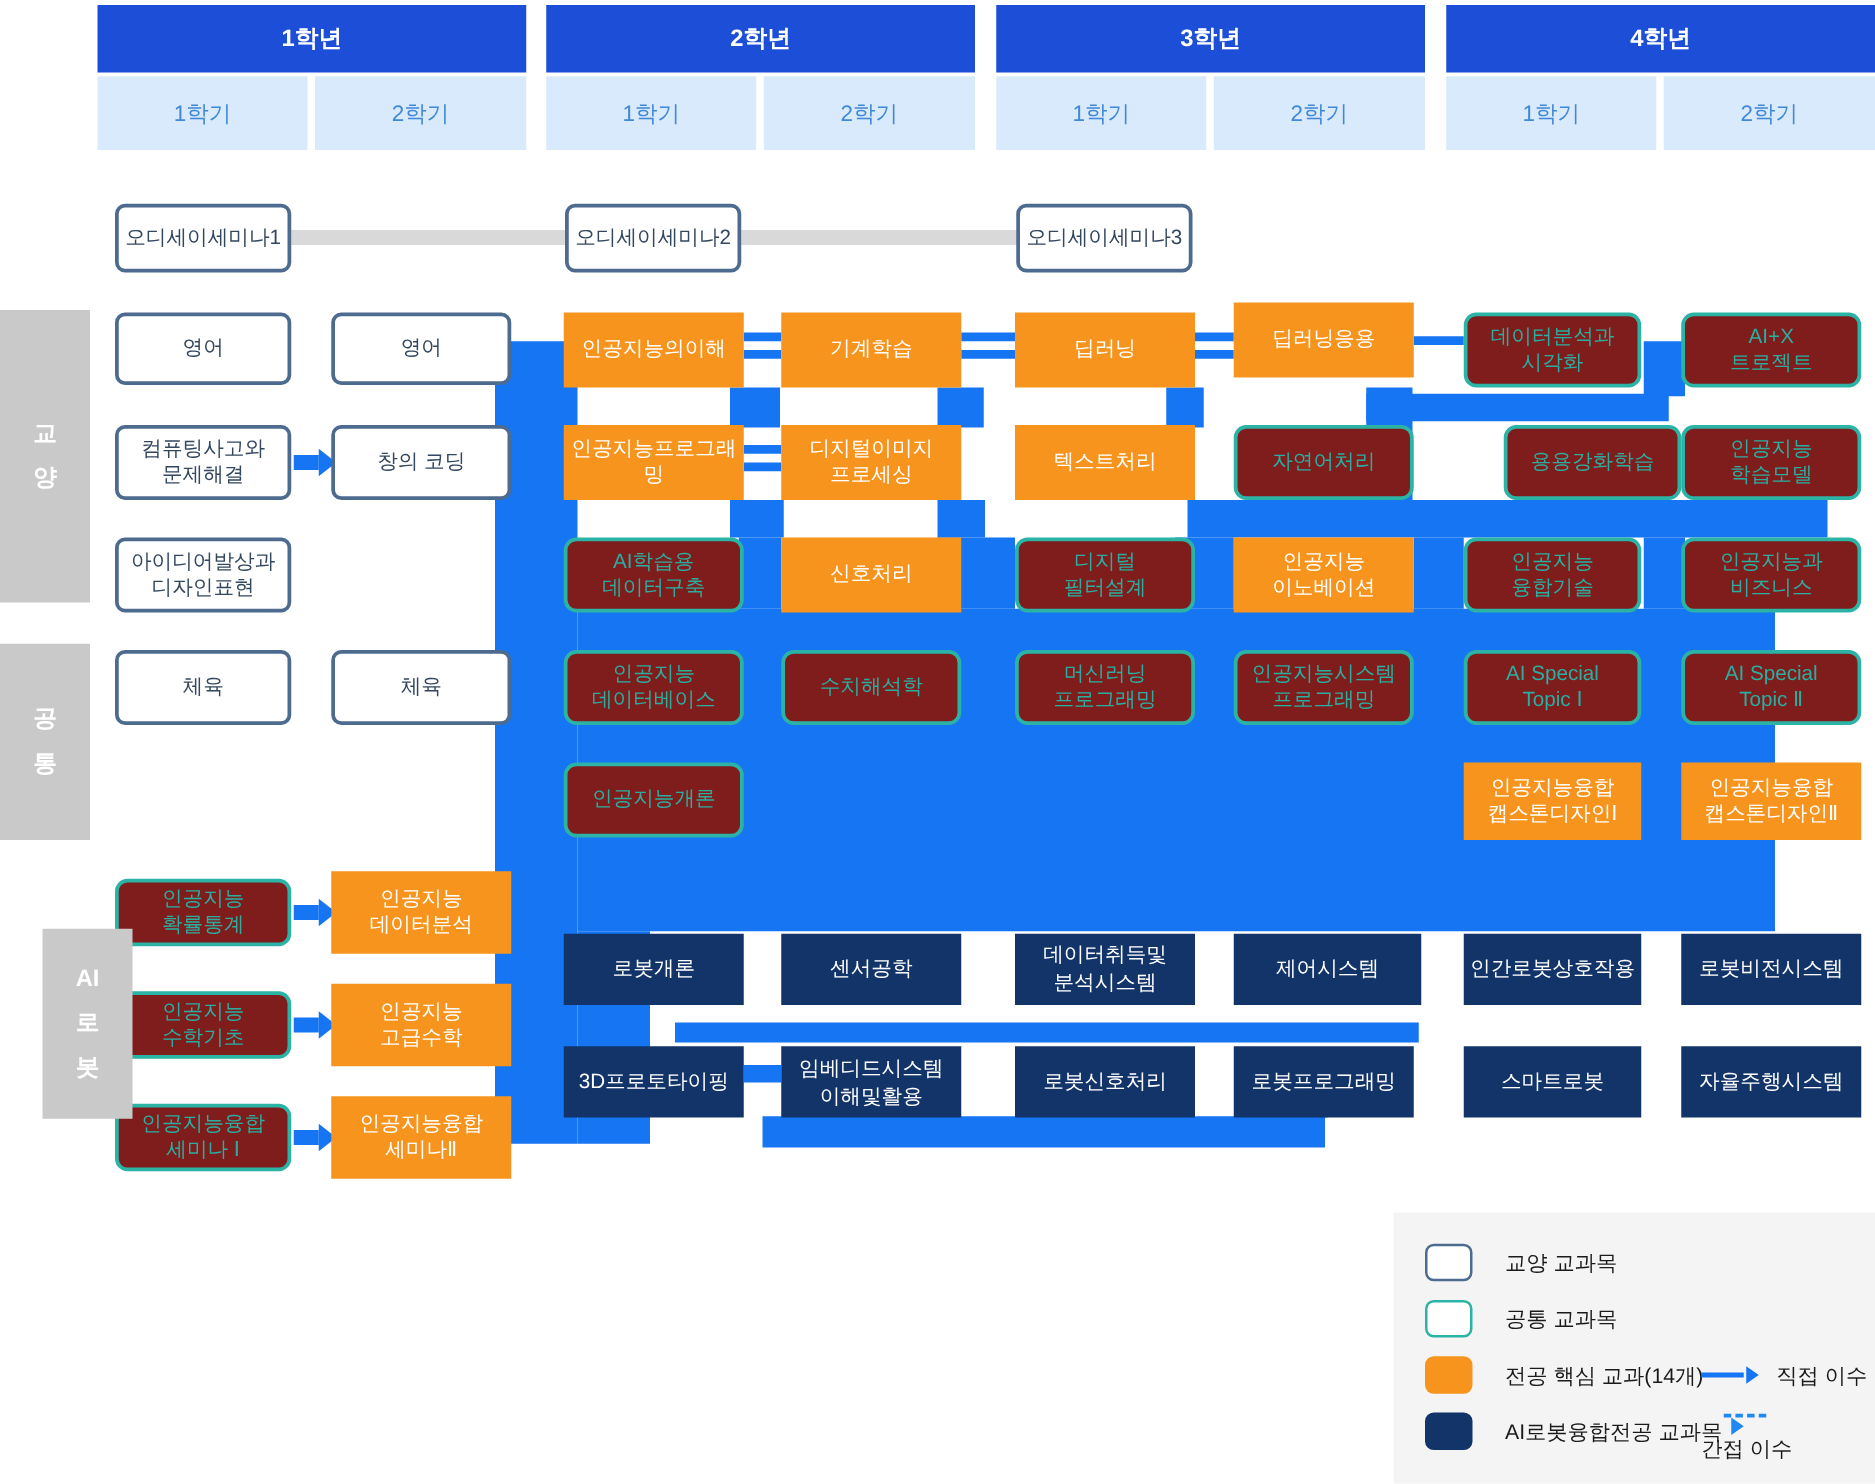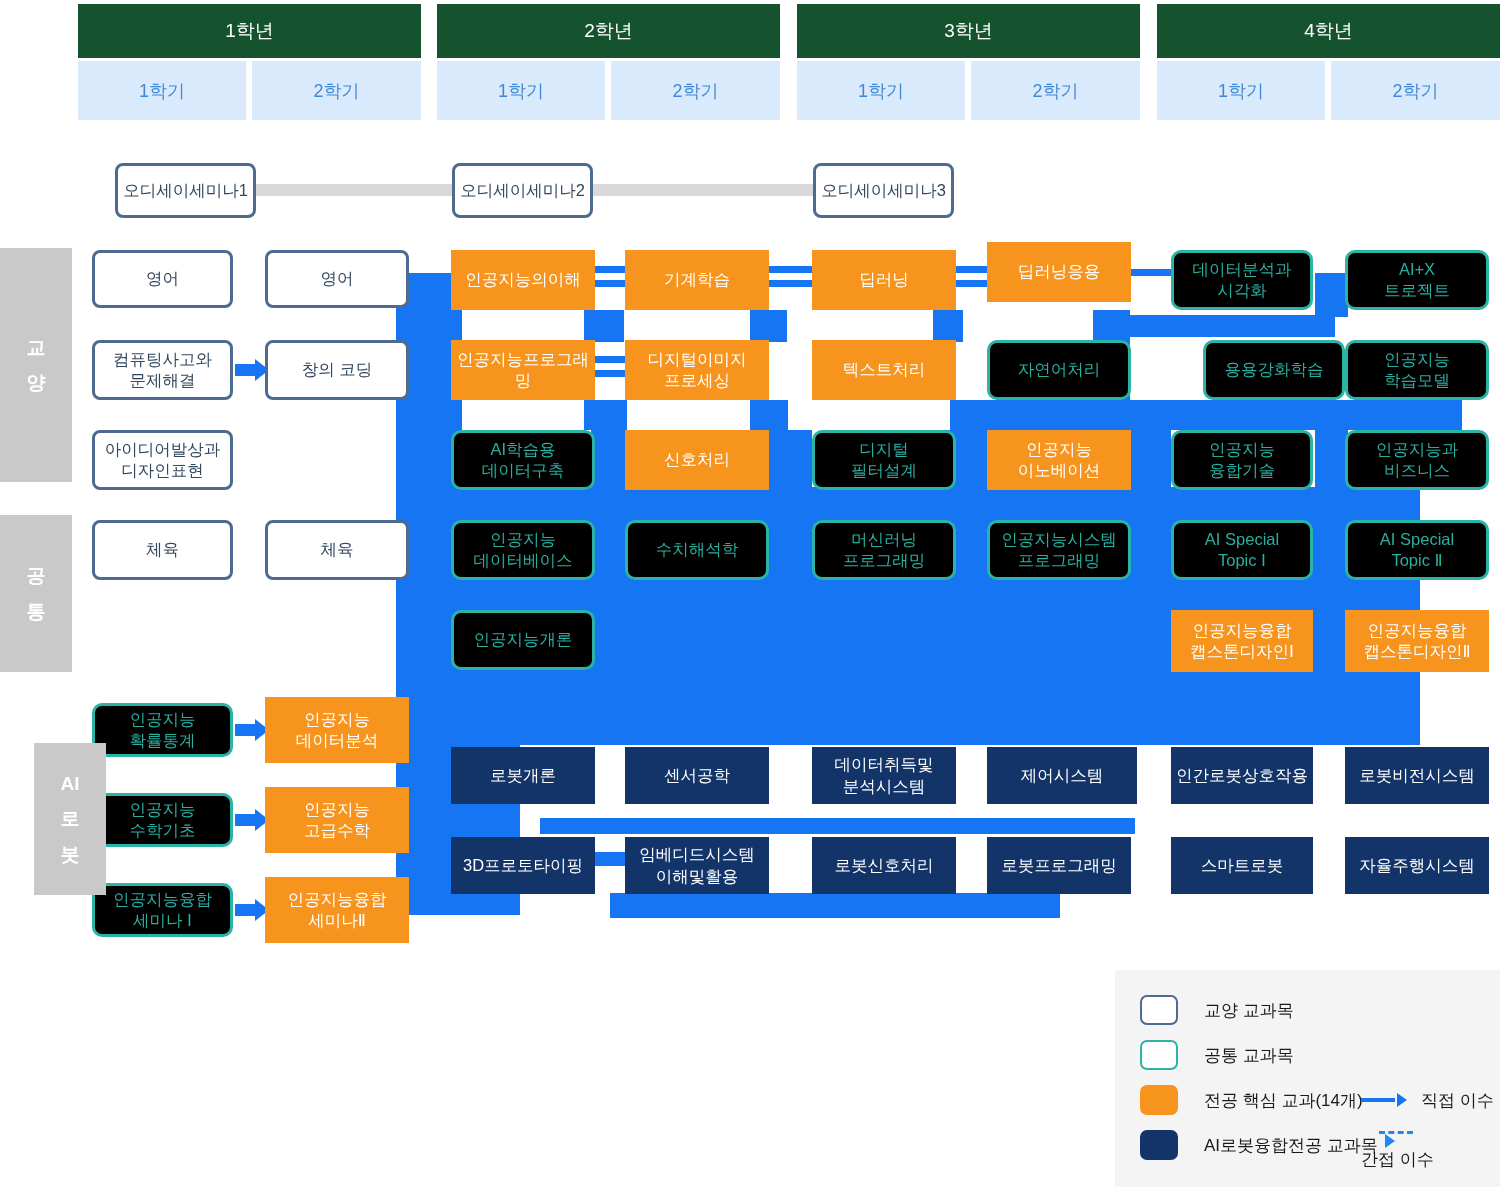--- a/index.html
+++ b/index.html
@@ -1,33 +1,33 @@
 <!DOCTYPE html>
 <html><head>
 <meta charset="utf-8">
 <style>
   html,body{margin:0;padding:0;background:#ffffff;}
   .canvas{position:relative;width:1500px;height:1187px;background:#ffffff;
           font-family:"Liberation Sans",sans-serif;overflow:hidden;}
   
   .year-group{position:absolute;top:4px;width:343px;height:117px;}
-  .year-bar{position:absolute;left:0;top:0;width:343px;height:54px;background:#14532d;
-            color:#fff;font-size:19px;font-weight:normal;display:flex;align-items:center;justify-content:center;}
+  .year-bar{position:absolute;left:0;top:0;width:343px;height:54px;background:#1d4ed8;
+            color:#fff;font-size:19px;font-weight:bold;display:flex;align-items:center;justify-content:center;}
   .sem{position:absolute;top:57px;height:59px;background:#d9eafc;color:#4189d6;font-size:18px;
        display:flex;align-items:center;justify-content:center;}
   .sem.s1{left:0;width:168px;} .sem.s2{left:174px;width:169px;}
   
   .side-band{position:absolute;left:0;width:72px;background:#c9c9c9;color:#ffffff;z-index:3;
              display:flex;align-items:center;justify-content:center;text-align:center;
              font-size:19px;font-weight:bold;white-space:pre-line;line-height:1.85;}
   
   .course{position:absolute;display:flex;align-items:center;justify-content:center;text-align:center;
           white-space:pre-line;font-size:16.5px;line-height:1.3;z-index:2;box-sizing:border-box;}
   .course.ge{background:#fff;border:3px solid #4d6b8f;border-radius:8px;color:#33475f;}
-  .course.common{background:#000000;border:3px solid #2bb3a5;border-radius:10px;color:#2aaea0;}
+  .course.common{background:#7f1d1d;border:3px solid #2bb3a5;border-radius:10px;color:#2aaea0;}
   .course.core{background:#f7941d;color:#fff;}
   .course.robot{background:#123468;color:#fff;}
   
   .conn{position:absolute;z-index:1;}
   .conn.blue{background:#1675f3;}
   .conn.gray{background:#d9d9d9;}
   .arrow-bar{position:absolute;background:#1675f3;z-index:1;}
   .arrow-head{position:absolute;width:0;height:0;border-top:11px solid transparent;
               border-bottom:11px solid transparent;border-left:14px solid #1675f3;z-index:1;}
   
@@ -108,21 +108,21 @@
       <div class="arrow-bar" style="left: 235px; top: 364px; width: 20px; height: 12px;"></div>
       <div class="arrow-head" style="left: 255px; top: 359px;"></div>
       <div class="arrow-bar" style="left: 235px; top: 724px; width: 20px; height: 12px;"></div>
       <div class="arrow-head" style="left: 255px; top: 719px;"></div>
       <div class="arrow-bar" style="left: 235px; top: 814px; width: 20px; height: 12px;"></div>
       <div class="arrow-head" style="left: 255px; top: 809px;"></div>
       <div class="arrow-bar" style="left: 235px; top: 904px; width: 20px; height: 12px;"></div>
       <div class="arrow-head" style="left: 255px; top: 899px;"></div>
     </div>
   <div id="course-layer">
-      <div class="course ge" style="left: 92px; top: 163px; width: 141px; height: 55px; margin-left: 23px;">오디세이세미나1</div>
+      <div class="course ge" style="left: 92px; top: 163px; width: 141px; height: 55px;">오디세이세미나1</div>
       <div class="course ge" style="left: 452px; top: 163px; width: 141px; height: 55px;">오디세이세미나2</div>
       <div class="course ge" style="left: 813px; top: 163px; width: 141px; height: 55px;">오디세이세미나3</div>
       <div class="course ge" style="left: 92px; top: 250px; width: 141px; height: 58px;">영어</div>
       <div class="course ge" style="left: 265px; top: 250px; width: 144px; height: 58px;">영어</div>
       <div class="course core" style="left: 451px; top: 250px; width: 144px; height: 60px;">인공지능의이해</div>
       <div class="course core" style="left: 625px; top: 250px; width: 144px; height: 60px;">기계학습</div>
       <div class="course core" style="left: 812px; top: 250px; width: 144px; height: 60px;">딥러닝</div>
       <div class="course core" style="left: 987px; top: 242px; width: 144px; height: 60px;">딥러닝응용</div>
       <div class="course common" style="left: 1171px; top: 250px; width: 142px; height: 60px;">데이터분석과
 시각화</div>

